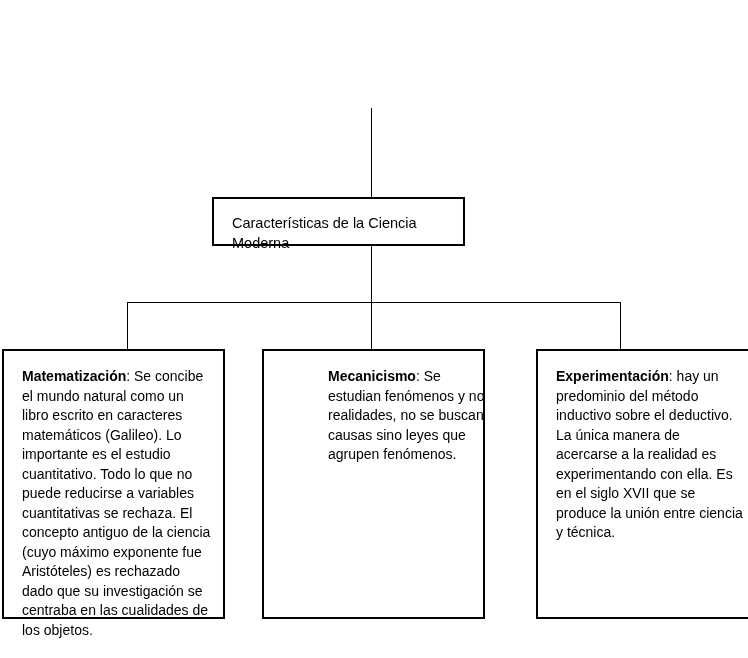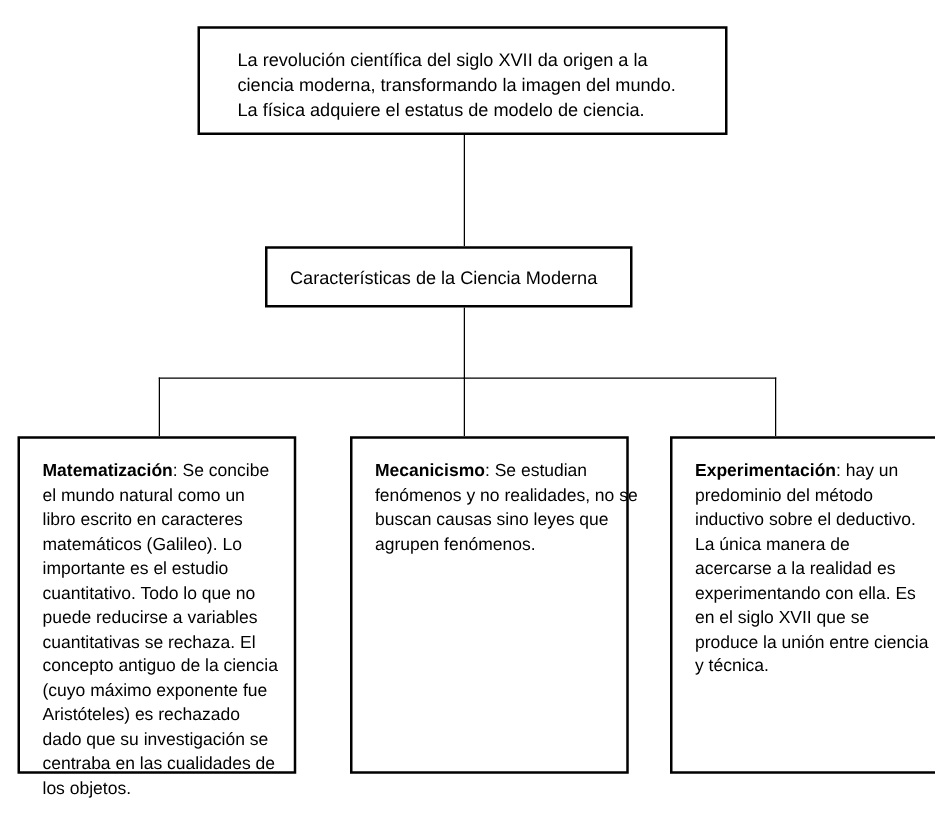--- a/index.html
+++ b/index.html
@@ -48,21 +48,21 @@
   .node-top .body {
     padding: 16px 0 0 30px;
     font-size: 14.5px;
     line-height: 20px;
     white-space: pre-line;
   }
 
   .node-mid {
     left: 212px;
     top: 197px;
-    width: 294px;
+    width: 253px;
     height: 49px;
   }
   .node-mid .body {
     padding: 14px 0 0 18px;
     font-size: 14.5px;
     line-height: 20px;
   }
 
   .node-leaf {
     top: 349px;
@@ -70,40 +70,35 @@
   }
   .node-leaf .body {
     padding: 16px 12px 0 18px;
     font-size: 14px;
     line-height: 19.5px;
   }
   .node-leaf .term {
     font-weight: bold;
   }
 
-  #leaf-0 { left: 14px;  width: 223px; }
-  #leaf-1 { left: 280px; width: 223px; }
+  #leaf-0 { left: 2px;  width: 223px; }
+  #leaf-1 { left: 262px; width: 223px; padding-left: 46px; }
   #leaf-2 { left: 536px; width: 222px; }
 
   
   #leaf-1 .body {
     padding-right: 0;
     margin-right: -14px;
   }
 </style>
 </head>
 <body>
 
 <div id="canvas">
 
-  <div class="node node-top">
-    <div class="body">La revolución científica del siglo XVII da origen a la
-ciencia moderna, transformando la imagen del mundo.
-La física adquiere el estatus de modelo de ciencia.</div>
-  </div>
 
   <div class="line-v" style="left:371px; top:108px; height:89px;"></div>
 
   <div class="node node-mid">
     <div class="body">Características de la Ciencia Moderna</div>
   </div>
 
   <div class="line-v" style="left:371px; top:246px; height:57px;"></div>
 
   <div class="line-h" style="left:127px; top:302px; width:494px;"></div>

